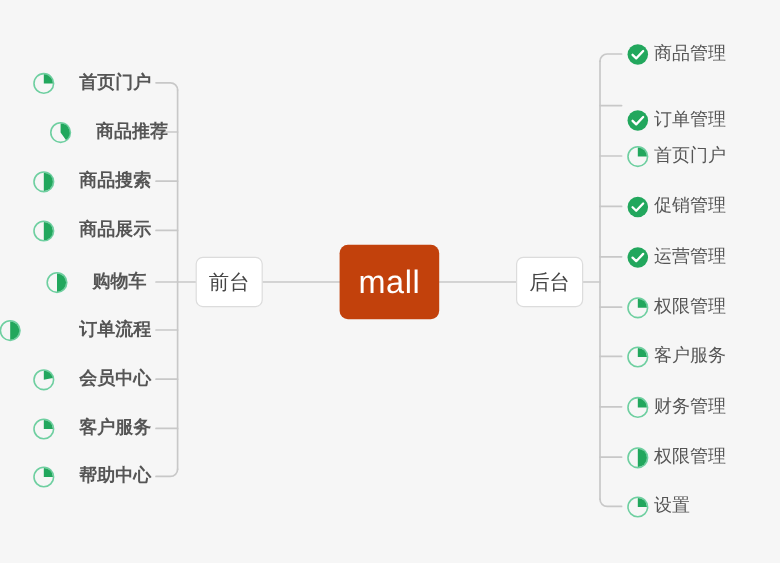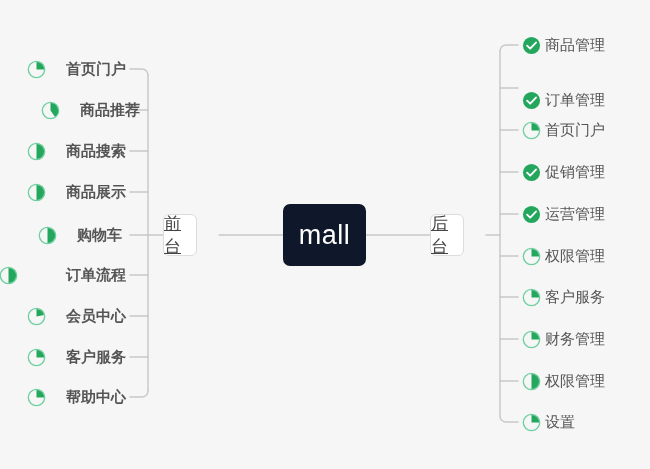--- a/index.html
+++ b/index.html
@@ -29,46 +29,45 @@
     pointer-events: none;
   }
 
   
   .root-node {
     position: absolute;
     left: 283px;
     top: 204px;
     width: 83px;
     height: 62px;
-    background: #0f172a;
+    background: #c2410c;
     border-radius: 7px;
     display: flex;
     align-items: center;
     justify-content: center;
     color: #ffffff;
     font-size: 27px;
     letter-spacing: 0.5px;
     line-height: 1;
   }
 
   
   .branch-box {
     position: absolute;
-    width: 34px;
+    width: 56px;
     height: 42px;
     background: #ffffff;
     border: 1px solid #dcdcdc;
     border-radius: 6px;
     display: flex;
     align-items: center;
     justify-content: center;
     color: #444444;
     font-size: 17px;
     box-sizing: border-box;
-    text-decoration: underline;
   }
   .branch-left  { left: 163px; top: 214px; }
   .branch-right { left: 430px; top: 214px; }
 
   
   .leaf {
     position: absolute;
     display: flex;
     align-items: center;
     height: 24px;

